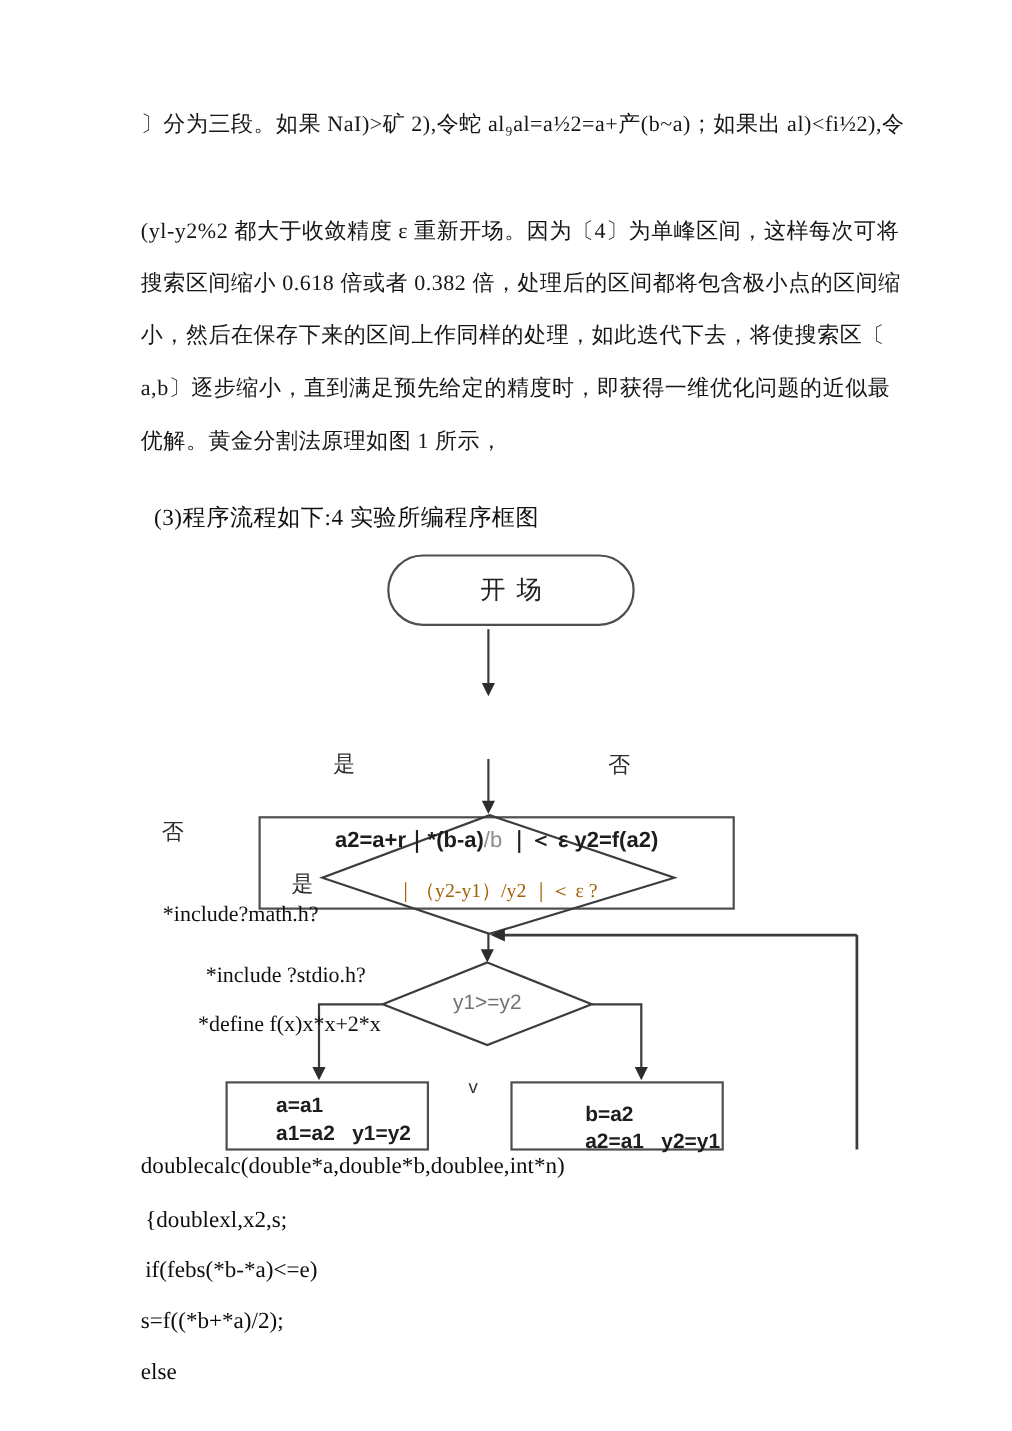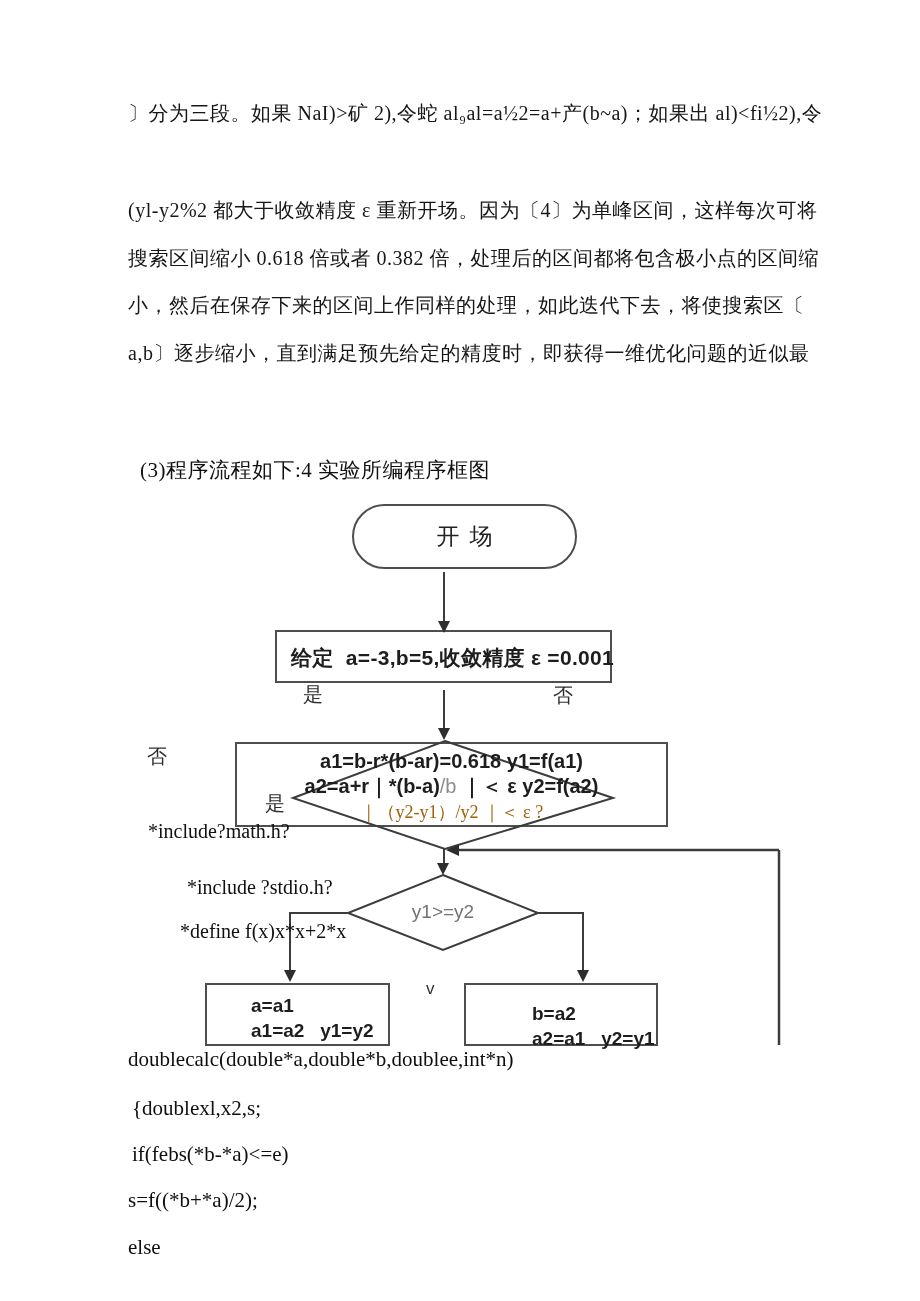--- a/index.html
+++ b/index.html
@@ -52,20 +52,21 @@
 </head>
 <body>
 
 <div class="page">
 
   <div class="pline" style="top:100px;">〕分为三段。如果 NaI)&gt;矿 2),令蛇 al₉al=a½2=a+产(b~a)；如果出 al)&lt;fi½2),令</div>
   <div class="pline" style="top:197px;">(yl-y2%2 都大于收敛精度 ε 重新开场。因为〔4〕为单峰区间，这样每次可将</div>
   <div class="pline" style="top:245px;">搜索区间缩小 0.618 倍或者 0.382 倍，处理后的区间都将包含极小点的区间缩</div>
   <div class="pline" style="top:292px;">小，然后在保存下来的区间上作同样的处理，如此迭代下去，将使搜索区〔</div>
   <div class="pline" style="top:340px;">a,b〕逐步缩小，直到满足预先给定的精度时，即获得一维优化问题的近似最</div>
+  <div class="pline" style="top:388px;">优解。黄金分割法原理如图 1 所示，</div>
   <div class="heading" style="top:456px;">(3)程序流程如下:4 实验所编程序框图</div>
 
   <svg class="connectors" width="920" height="1301" viewBox="0 0 920 1301">
     <g stroke="#3c3c3c" stroke-width="2" fill="none">
 
       <line x1="444" y1="572" x2="444" y2="623"></line>
 
       <line x1="444" y1="690" x2="444" y2="731"></line>
 
       <polygon points="445,741 613,798 445,849 293,798"></polygon>
@@ -86,28 +87,24 @@
       <polygon points="437,863 449,863 443,875"></polygon>
       <polygon points="284,970 296,970 290,982"></polygon>
       <polygon points="577,970 589,970 583,982"></polygon>
     </g>
   </svg>
 
   <div class="shape oval" style="left:352px;top:504px;width:225px;height:65px;">
     <span class="txt">开场</span>
   </div>
 
-  <div class="shape initbox" style="left:275px;top:630px;width:337px;height:53px;">
-    <span class="txt">给定  a=-3,b=5,收敛精度 ε =0.001</span>
-  </div>
   <div class="small-label" style="left:303px;top:681px;">是</div>
   <div class="small-label" style="left:553px;top:682px;">否</div>
 
   <div class="shape calcbox" style="left:235px;top:742px;width:433px;height:85px;">
-    <span class="l1">a1=b-r*(b-ar)=0.618 y1=f(a1)</span>
     <span class="l2"><span>a2=a+r｜</span><span class="bold">*(b-a)</span><span class="frac">/b</span><span> ｜＜ ε y2=f(a2)</span></span>
     <span class="l3">｜（y2-y1）/y2 ｜＜ ε ?</span>
   </div>
   <div class="small-label" style="left:147px;top:743px;">否</div>
   <div class="small-label" style="left:265px;top:790px;">是</div>
 
   <div class="code-margin" style="left:148px;top:820px;">*include?math.h?</div>
   <div class="code-margin" style="left:143px;top:876px;margin-left:44px;">*include ?stdio.h?</div>
   <div class="code-margin" style="left:143px;top:920px;margin-left:37px;">*define f(x)x*x+2*x</div>
 

